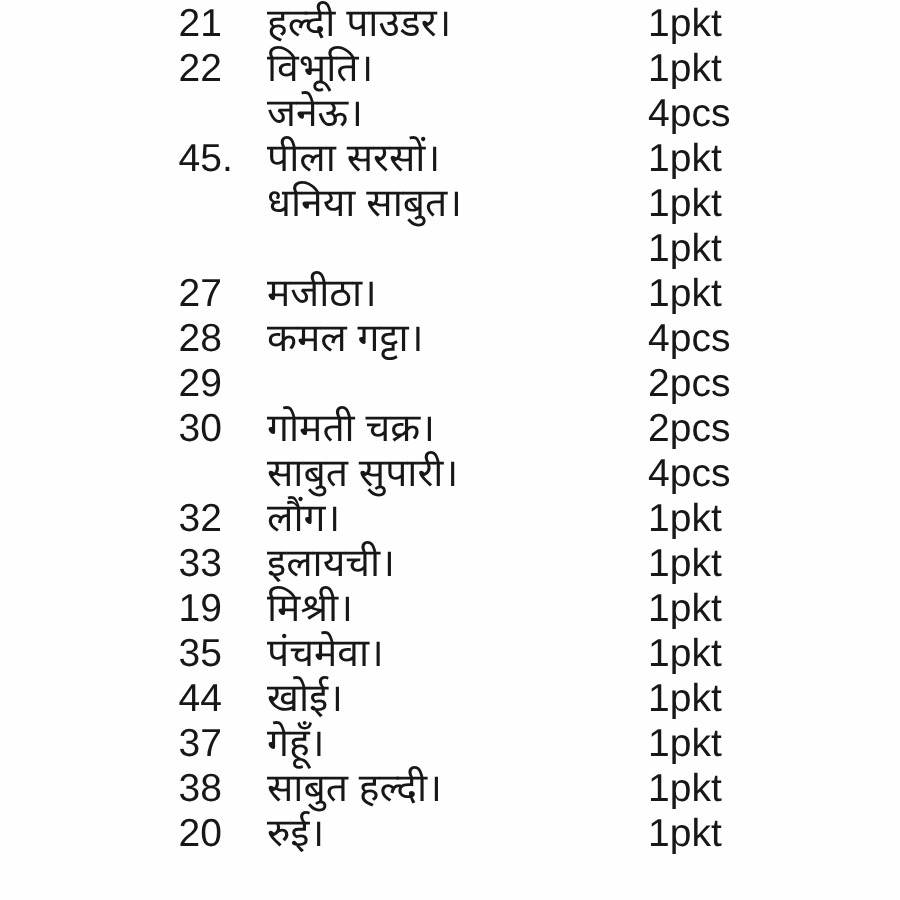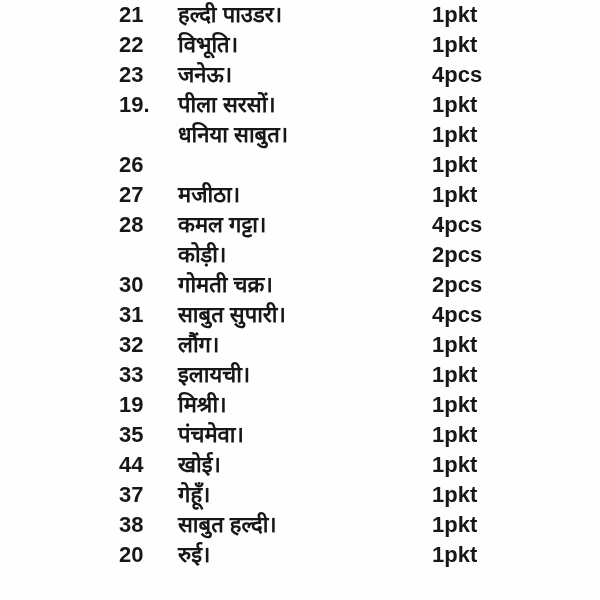--- a/index.html
+++ b/index.html
@@ -22,25 +22,24 @@
     left: 0;
     width: 600px;
   }
   .row {
     display: grid;
     grid-template-columns: 119px 59px 250px 1fr;
     height: 30px;
     align-items: center;
   }
   .cell {
-    font-size: 22px;
+    font-size: 26px;
     line-height: 30px;
     white-space: nowrap;
     overflow: visible;
-    font-weight: bold;
   }
   .num {
     grid-column: 2;
     text-align: left;
   }
   .item {
     grid-column: 3;
   }
   .qty {
     grid-column: 4;
@@ -59,66 +58,63 @@
     <span class="cell qty">1pkt</span>
   </div>
 
   <div class="row">
     <span class="cell num">22</span>
     <span class="cell item">विभूति।</span>
     <span class="cell qty">1pkt</span>
   </div>
 
   <div class="row">
-    <span class="cell num">23</span>
     <span class="cell item">जनेऊ।</span>
     <span class="cell qty">4pcs</span>
   </div>
 
   <div class="row">
-    <span class="cell num">19.</span>
+    <span class="cell num">45.</span>
     <span class="cell item">पीला सरसों।</span>
     <span class="cell qty">1pkt</span>
   </div>
 
   <div class="row">
     <span class="cell item">धनिया साबुत।</span>
     <span class="cell qty">1pkt</span>
   </div>
 
   <div class="row">
-    <span class="cell num">26</span>
     <span class="cell qty">1pkt</span>
   </div>
 
   <div class="row">
     <span class="cell num">27</span>
     <span class="cell item">मजीठा।</span>
     <span class="cell qty">1pkt</span>
   </div>
 
   <div class="row">
     <span class="cell num">28</span>
     <span class="cell item">कमल गट्टा।</span>
     <span class="cell qty">4pcs</span>
   </div>
 
   <div class="row">
-    <span class="cell item">कोड़ी।</span>
+    <span class="cell num">29</span>
     <span class="cell qty">2pcs</span>
   </div>
 
   <div class="row">
     <span class="cell num">30</span>
     <span class="cell item">गोमती चक्र।</span>
     <span class="cell qty">2pcs</span>
   </div>
 
   <div class="row">
-    <span class="cell num">31</span>
     <span class="cell item">साबुत सुपारी।</span>
     <span class="cell qty">4pcs</span>
   </div>
 
   <div class="row">
     <span class="cell num">32</span>
     <span class="cell item">लौंग।</span>
     <span class="cell qty">1pkt</span>
   </div>
 

